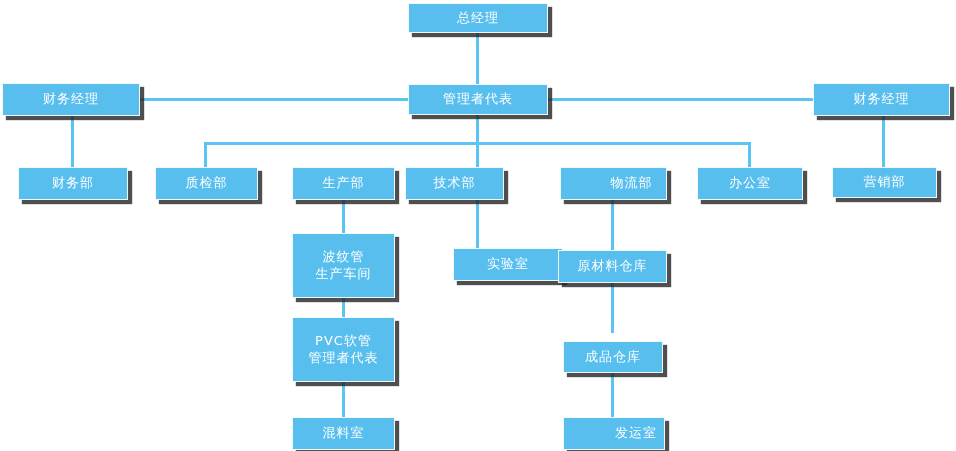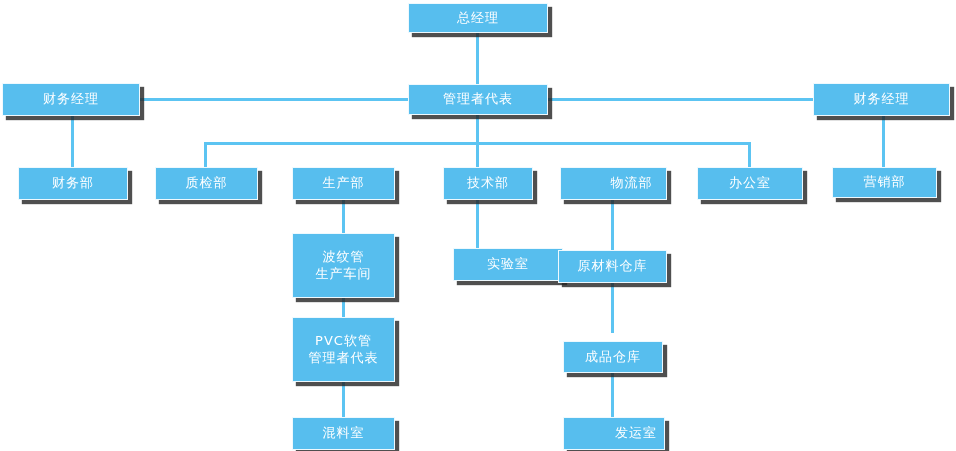--- a/index.html
+++ b/index.html
@@ -60,21 +60,21 @@
     <div class="line" style="left: 611px; top: 200px; width: 3px; height: 50px;"></div>
     <div class="line" style="left: 611px; top: 283px; width: 3px; height: 50px;"></div>
     <div class="line" style="left: 611px; top: 365px; width: 3px; height: 52px;"></div>
     <div class="node" style="left: 408px; top: 3px; width: 140px; height: 30px;">总经理</div>
     <div class="node" style="left: 2px; top: 83px; width: 138px; height: 33px;">财务经理</div>
     <div class="node" style="left: 408px; top: 84px; width: 140px; height: 31px;">管理者代表</div>
     <div class="node" style="left: 813px; top: 83px; width: 137px; height: 33px;">财务经理</div>
     <div class="node" style="left: 155px; top: 167px; width: 103px; height: 33px;">质检部</div>
     <div class="node" style="left: 18px; top: 167px; width: 110px; height: 33px;">财务部</div>
     <div class="node" style="left: 292px; top: 167px; width: 103px; height: 33px;">生产部</div>
-    <div class="node" style="left: 443px; top: 167px; width: 90px; height: 33px; text-align: center;">技术部</div>
+    <div class="node" style="left: 405px; top: 167px; width: 99px; height: 33px; text-align: center;">技术部</div>
     <div class="node" style="left: 560px; top: 167px; width: 107px; height: 33px; padding-left: 36px;">物流部</div>
     <div class="node" style="left: 697px; top: 167px; width: 106px; height: 33px;">办公室</div>
     <div class="node" style="left: 832px; top: 167px; width: 105px; height: 31px;">营销部</div>
     <div class="node" style="left: 292px; top: 233px; width: 103px; height: 65px;">波纹管
 生产车间</div>
     <div class="node" style="left: 425px; top: 248px; width: 110px; height: 33px; margin-left: 28px;">实验室</div>
     <div class="node" style="left: 558px; top: 250px; width: 109px; height: 33px;">原材料仓库</div>
     <div class="node" style="left: 292px; top: 317px; width: 103px; height: 65px;">PVC软管
 管理者代表</div>
     <div class="node" style="left: 563px; top: 333px; width: 100px; height: 32px; margin-top: 8px;">成品仓库</div>

